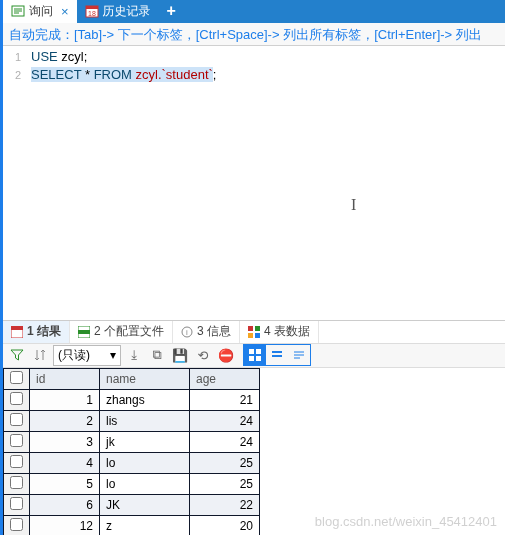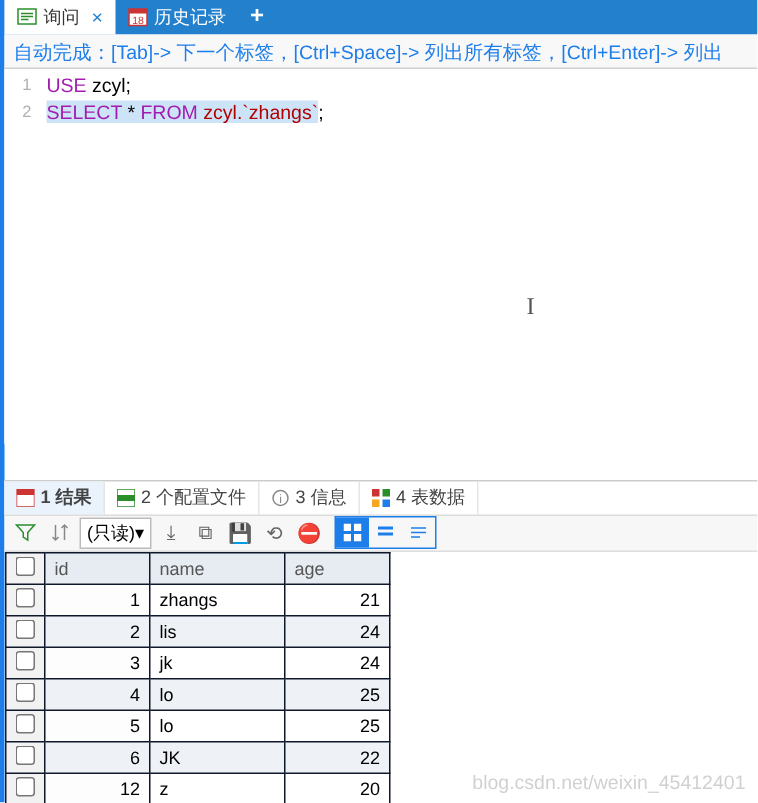--- a/index.html
+++ b/index.html
@@ -8,31 +8,31 @@
 .tabbar { background: #2380cc; display: flex; align-items: stretch; height: 26px; }
 .tab { display: flex; align-items: center; padding: 0 8px; font-size: 12px; color: #fff; gap: 4px; cursor: pointer; }
 .tab.active { background: #fff; color: #333; }
 .tab .ico { width: 14px; height: 14px; display: inline-block; }
 .tab .close { font-size: 13px; color: #2380cc; margin-left: 4px; }
 .tab .plus { font-size: 16px; font-weight: bold; color: #fff; }
 .hintbar { background: #f8f8f8; border-bottom: 1px solid #d0d0d0; padding: 3px 6px; font-size: 13px; color: #1d7eea; white-space: nowrap; overflow: hidden; }
 .editor { flex: 0 0 auto; height: 250px; background: #fff; display: flex; font-family: Consolas, monospace; font-size: 13px; position: relative; }
 .gutter { width: 22px; background: #fff; color: #b0b0b0; text-align: right; padding: 2px 4px 0 0; line-height: 18px; font-size: 11px; }
 .code { padding: 2px 6px 0 6px; line-height: 18px; }
-.kw { color: #a21caf; }
+.kw { color: #0c4a6e; }
 .sel { background: #cde3f8; }
 .str { color: #b00000; }
 .caret { position: absolute; left: 348px; top: 150px; font-size: 16px; color: #555; font-family: serif; }
 .resultstabs { background: #fff; border-top: 1px solid #ccc; display: flex; align-items: center; height: 26px; font-size: 12px; margin-top: 24px; }
 .rtab { display: flex; align-items: center; gap: 4px; padding: 0 8px; height: 100%; border-right: 1px solid #e5e5e5; color: #444; cursor: pointer; }
 .rtab.active { background: #eaf3fc; font-weight: bold; }
 .sq { width: 12px; height: 12px; display: inline-block; }
 .toolbar { background: #f7f7f7; border-top: 1px solid #ddd; border-bottom: 1px solid #ddd; display: flex; align-items: center; height: 28px; padding: 0 4px; gap: 3px; font-size: 12px; }
 .tbtn { width: 20px; height: 20px; display: flex; align-items: center; justify-content: center; color: #666; cursor: pointer; font-size: 13px; }
-.readonly { border: 1px solid #bbb; background: #fff; padding: 1px 4px; display: flex; align-items: center; gap: 0; }
+.readonly { border: 1px solid #bbb; background: #fff; padding: 1px 4px; display: flex; align-items: center; gap: 20px; }
 .viewgrp { display: flex; margin-left: 4px; border: 1px solid #1d7eea; }
 .viewgrp .vb { width: 22px; height: 20px; display: flex; align-items: center; justify-content: center; cursor: pointer; }
 .viewgrp .vb.active { background: #1d7eea; color: #fff; }
 .grid { overflow: auto; }
 table { border-collapse: collapse; font-size: 12px; }
 th, td { border: 1px solid #0f172a; padding: 2px 6px; height: 20px; }
 th { background: #e7ecf3; text-align: left; font-weight: normal; color: #555; }
 th.chkcol, td.chkcol { width: 22px; text-align: center; background: #f2f2f2; }
 td.idcell { text-align: right; width: 70px; background: #fdfdfd; }
 td.namecell { width: 90px; }
@@ -74,21 +74,21 @@
 
   <div class="hintbar">自动完成：[Tab]-&gt; 下一个标签，[Ctrl+Space]-&gt; 列出所有标签，[Ctrl+Enter]-&gt; 列出</div>
 
   <div class="editor">
     <div class="gutter">
       <div>1</div>
       <div>2</div>
     </div>
     <div class="code">
       <div><span class="kw">USE</span><span> zcyl;</span></div>
-      <div><span class="sel"><span class="kw">SELECT</span><span> * </span><span class="kw">FROM</span><span class="str"> zcyl.`zhangs`</span></span><span>;</span></div>
+      <div><span class="sel"><span class="kw">SELECT</span><span> * </span><span class="kw">FROM</span><span class="str"> zcyl.`student`</span></span><span>;</span></div>
     </div>
     <div class="caret">I</div>
   </div>
 
   <div class="resultstabs">
     <div class="rtab active">
       <span class="sq"><svg viewBox="0 0 12 12">
             <rect width="12" height="12" fill="#fff" stroke="#c33"></rect>
             <rect y="0" width="12" height="4" fill="#c33"></rect>
           </svg></span>

